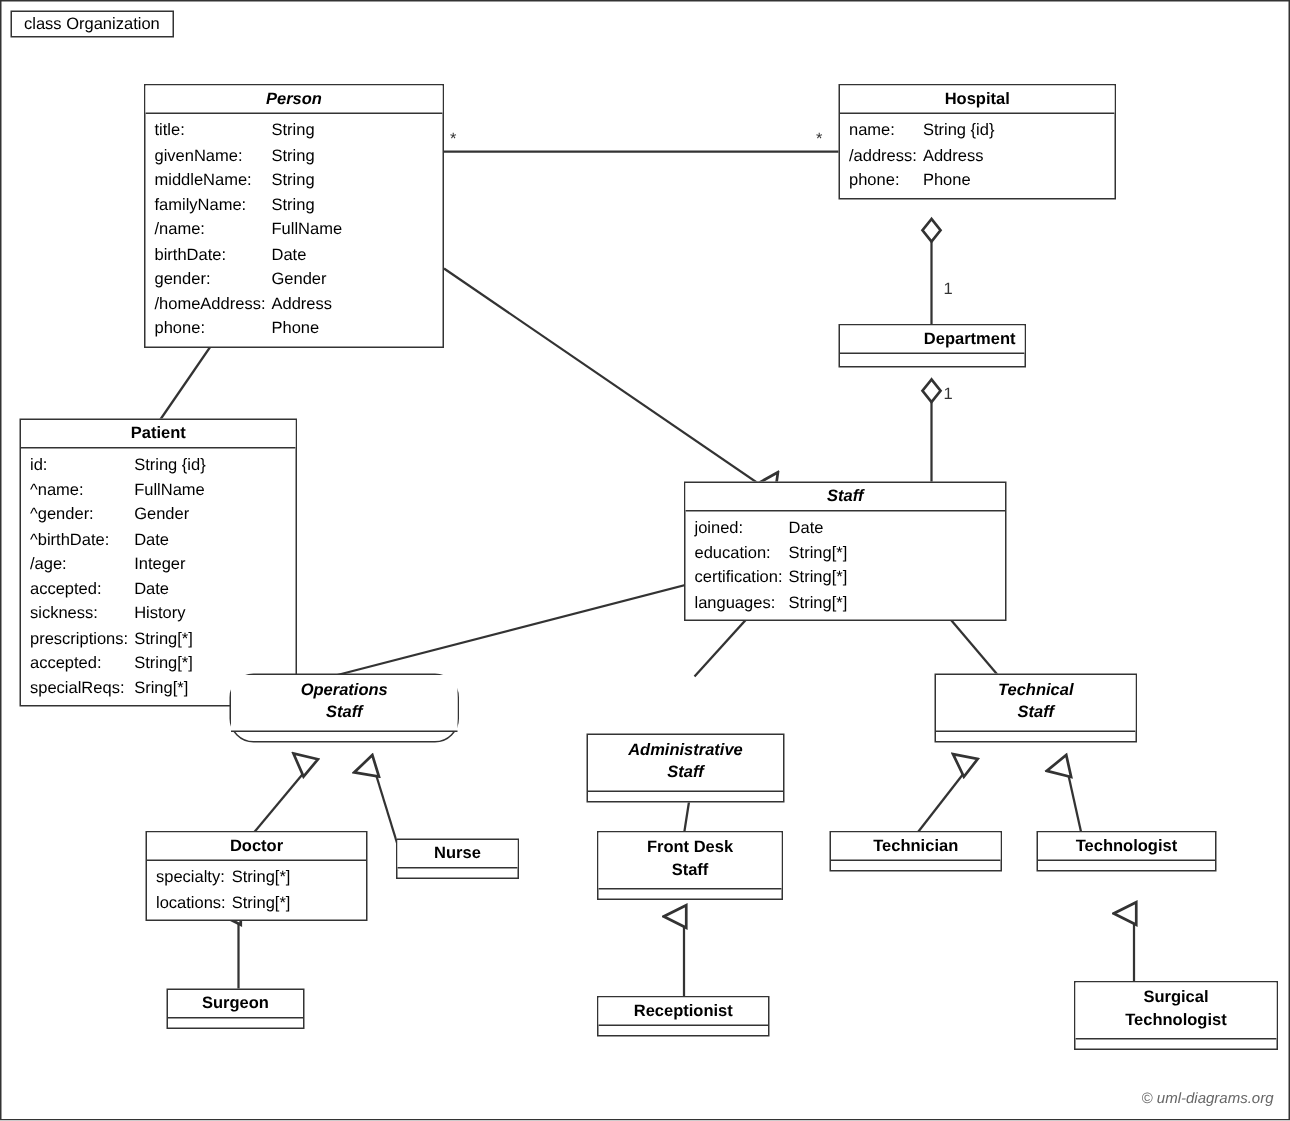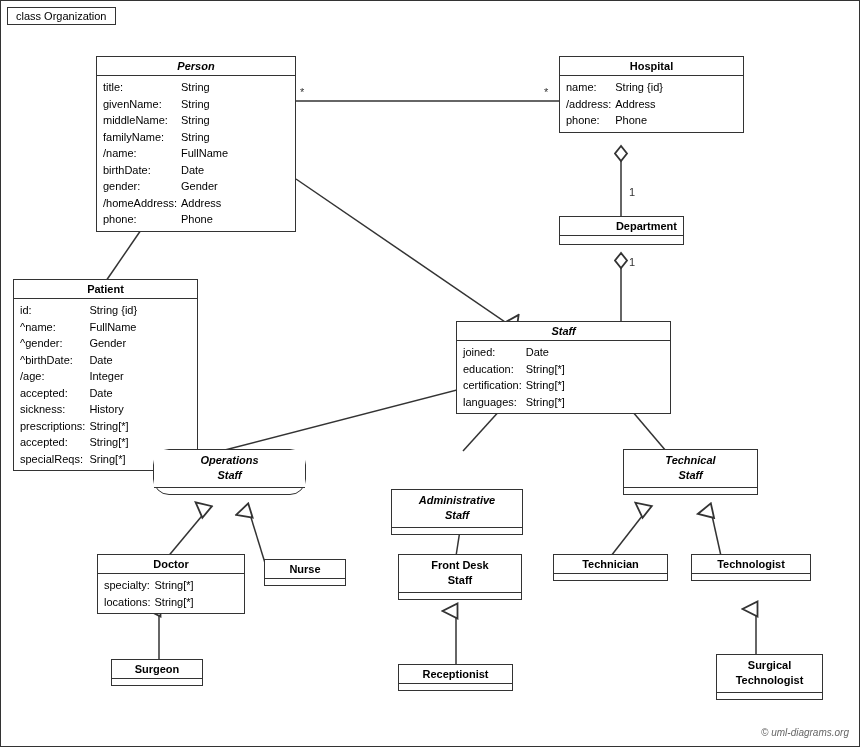--- a/index.html
+++ b/index.html
@@ -340,19 +340,19 @@
   <div class="class-box" style="left:110px; top:658px; width:92px;">
     <div class="class-header">Surgeon</div>
     <div class="class-body" style="min-height:6px;"></div>
   </div>
 
   <div class="class-box" style="left:397px; top:663px; width:115px;">
     <div class="class-header">Receptionist</div>
     <div class="class-body" style="min-height:6px;"></div>
   </div>
 
-  <div class="class-box" style="left:715px; top:653px; width:107px;">
+  <div class="class-box" style="left:715px; top:653px; width:136px;">
     <div class="class-header" style="line-height:1.4;">Surgical<br>Technologist</div>
     <div class="class-body" style="min-height:6px;"></div>
   </div>
 
   <div class="watermark">© uml-diagrams.org</div>
 </div>
 
 </body></html>

